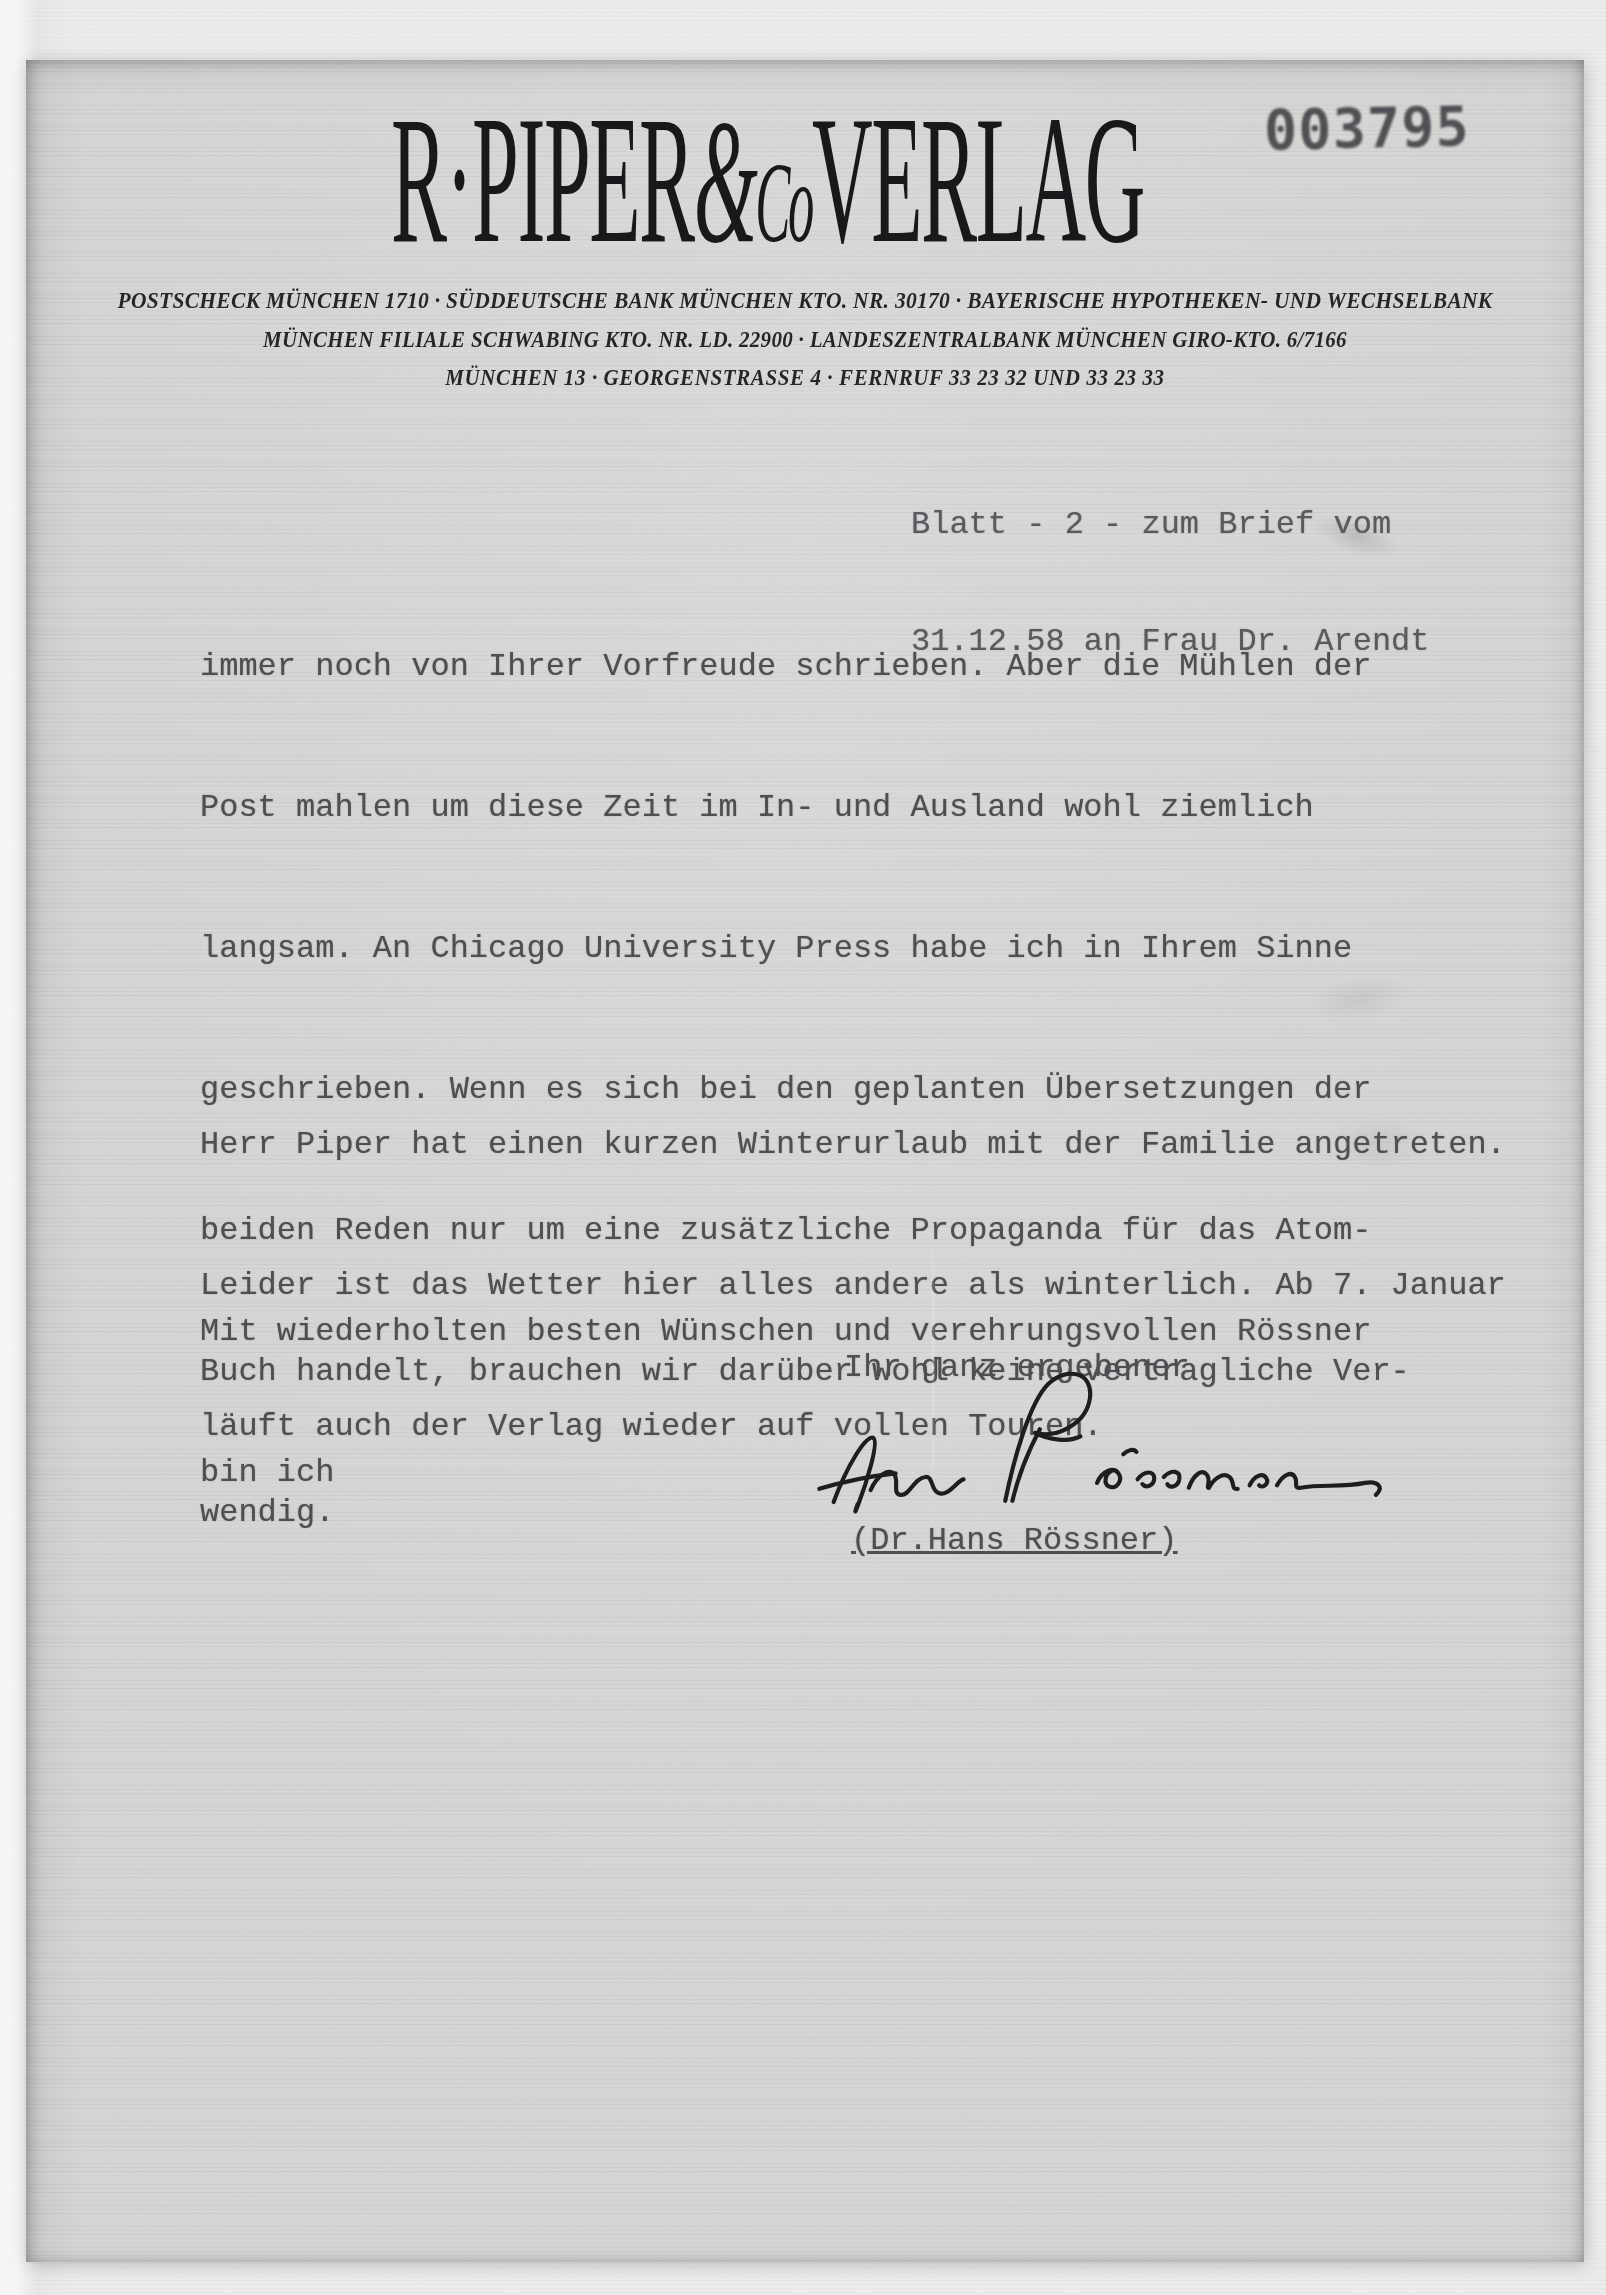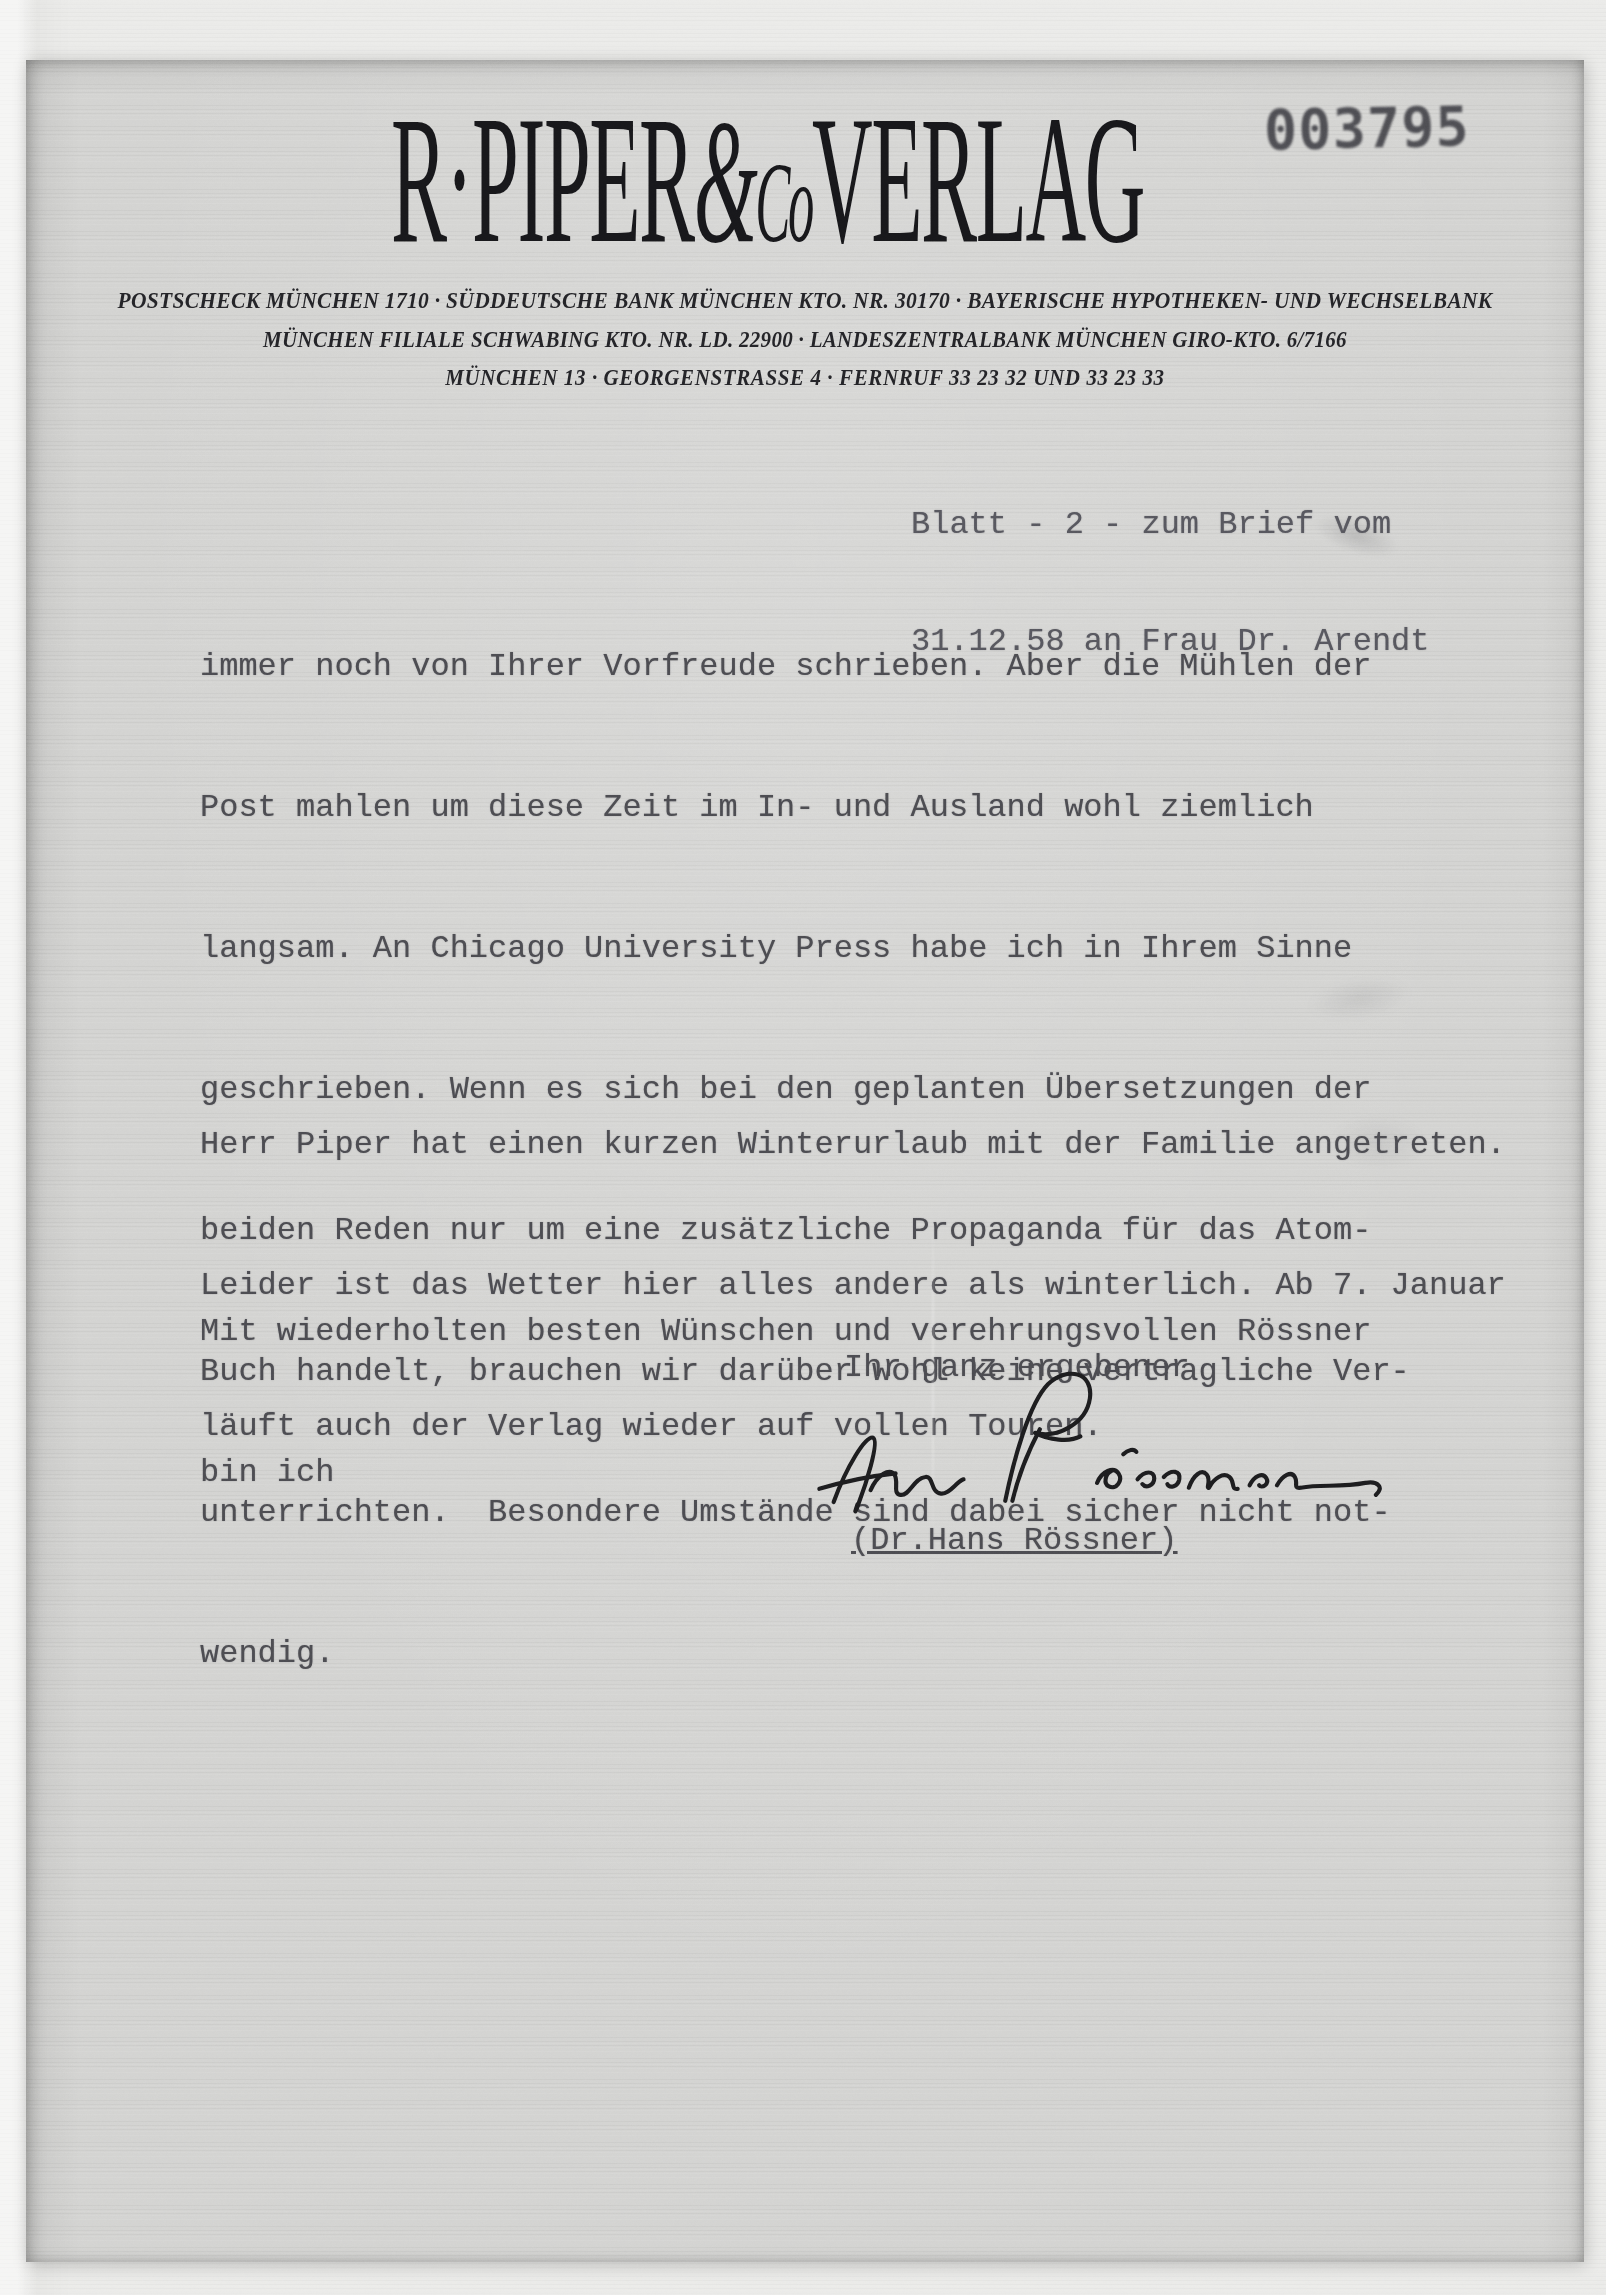--- a/index.html
+++ b/index.html
@@ -115,21 +115,20 @@
   <div>31.12.58 an Frau Dr. Arendt</div>
 </div>
 
 <div class="typed p1">
   <div>immer noch von Ihrer Vorfreude schrieben. Aber die Mühlen der</div>
   <div>Post mahlen um diese Zeit im In- und Ausland wohl ziemlich</div>
   <div>langsam. An Chicago University Press habe ich in Ihrem Sinne</div>
   <div>geschrieben. Wenn es sich bei den geplanten Übersetzungen der</div>
   <div>beiden Reden nur um eine zusätzliche Propaganda für das Atom-</div>
   <div>Buch handelt, brauchen wir darüber wohl keine vertragliche Ver-</div>
-  <div>unterrichten.  Besondere Umstände sind dabei sicher nicht not-</div>
   <div>wendig.</div>
 </div>
 
 <div class="typed p2">
   <div>Herr Piper hat einen kurzen Winterurlaub mit der Familie angetreten.</div>
   <div>Leider ist das Wetter hier alles andere als winterlich. Ab 7. Januar</div>
   <div>läuft auch der Verlag wieder auf vollen Touren.</div>
 </div>
 
 <div class="typed p3">

